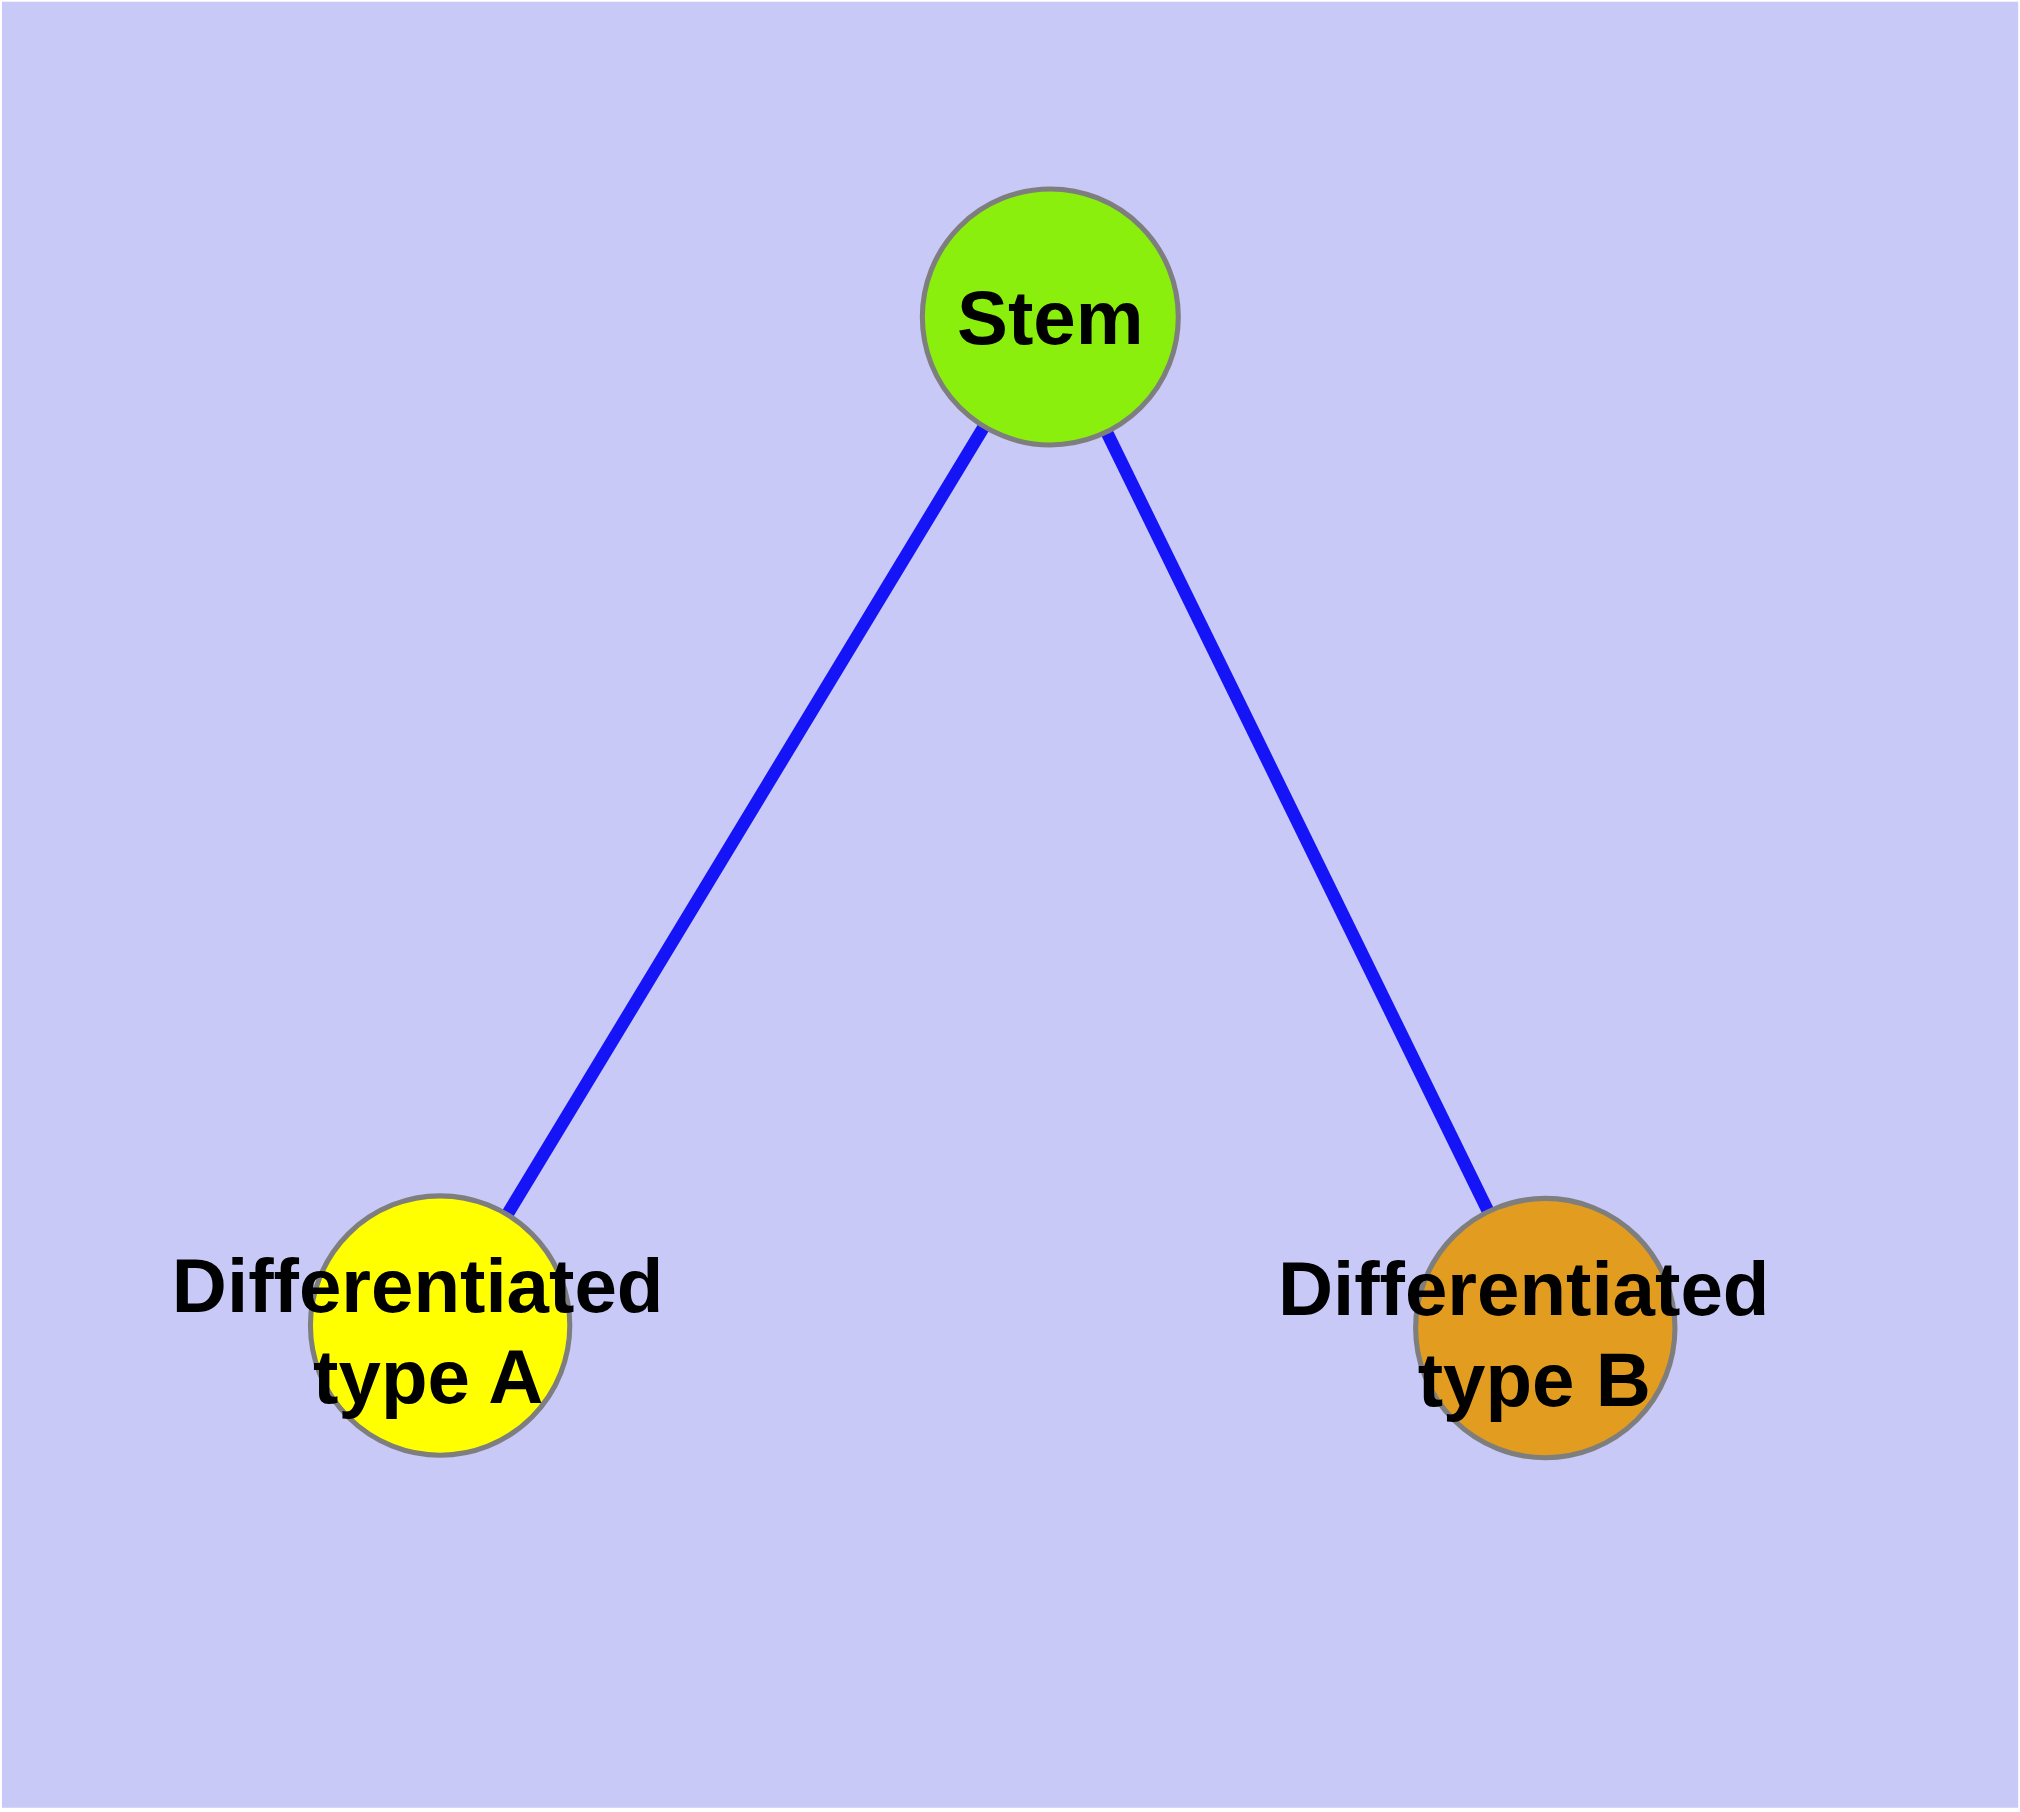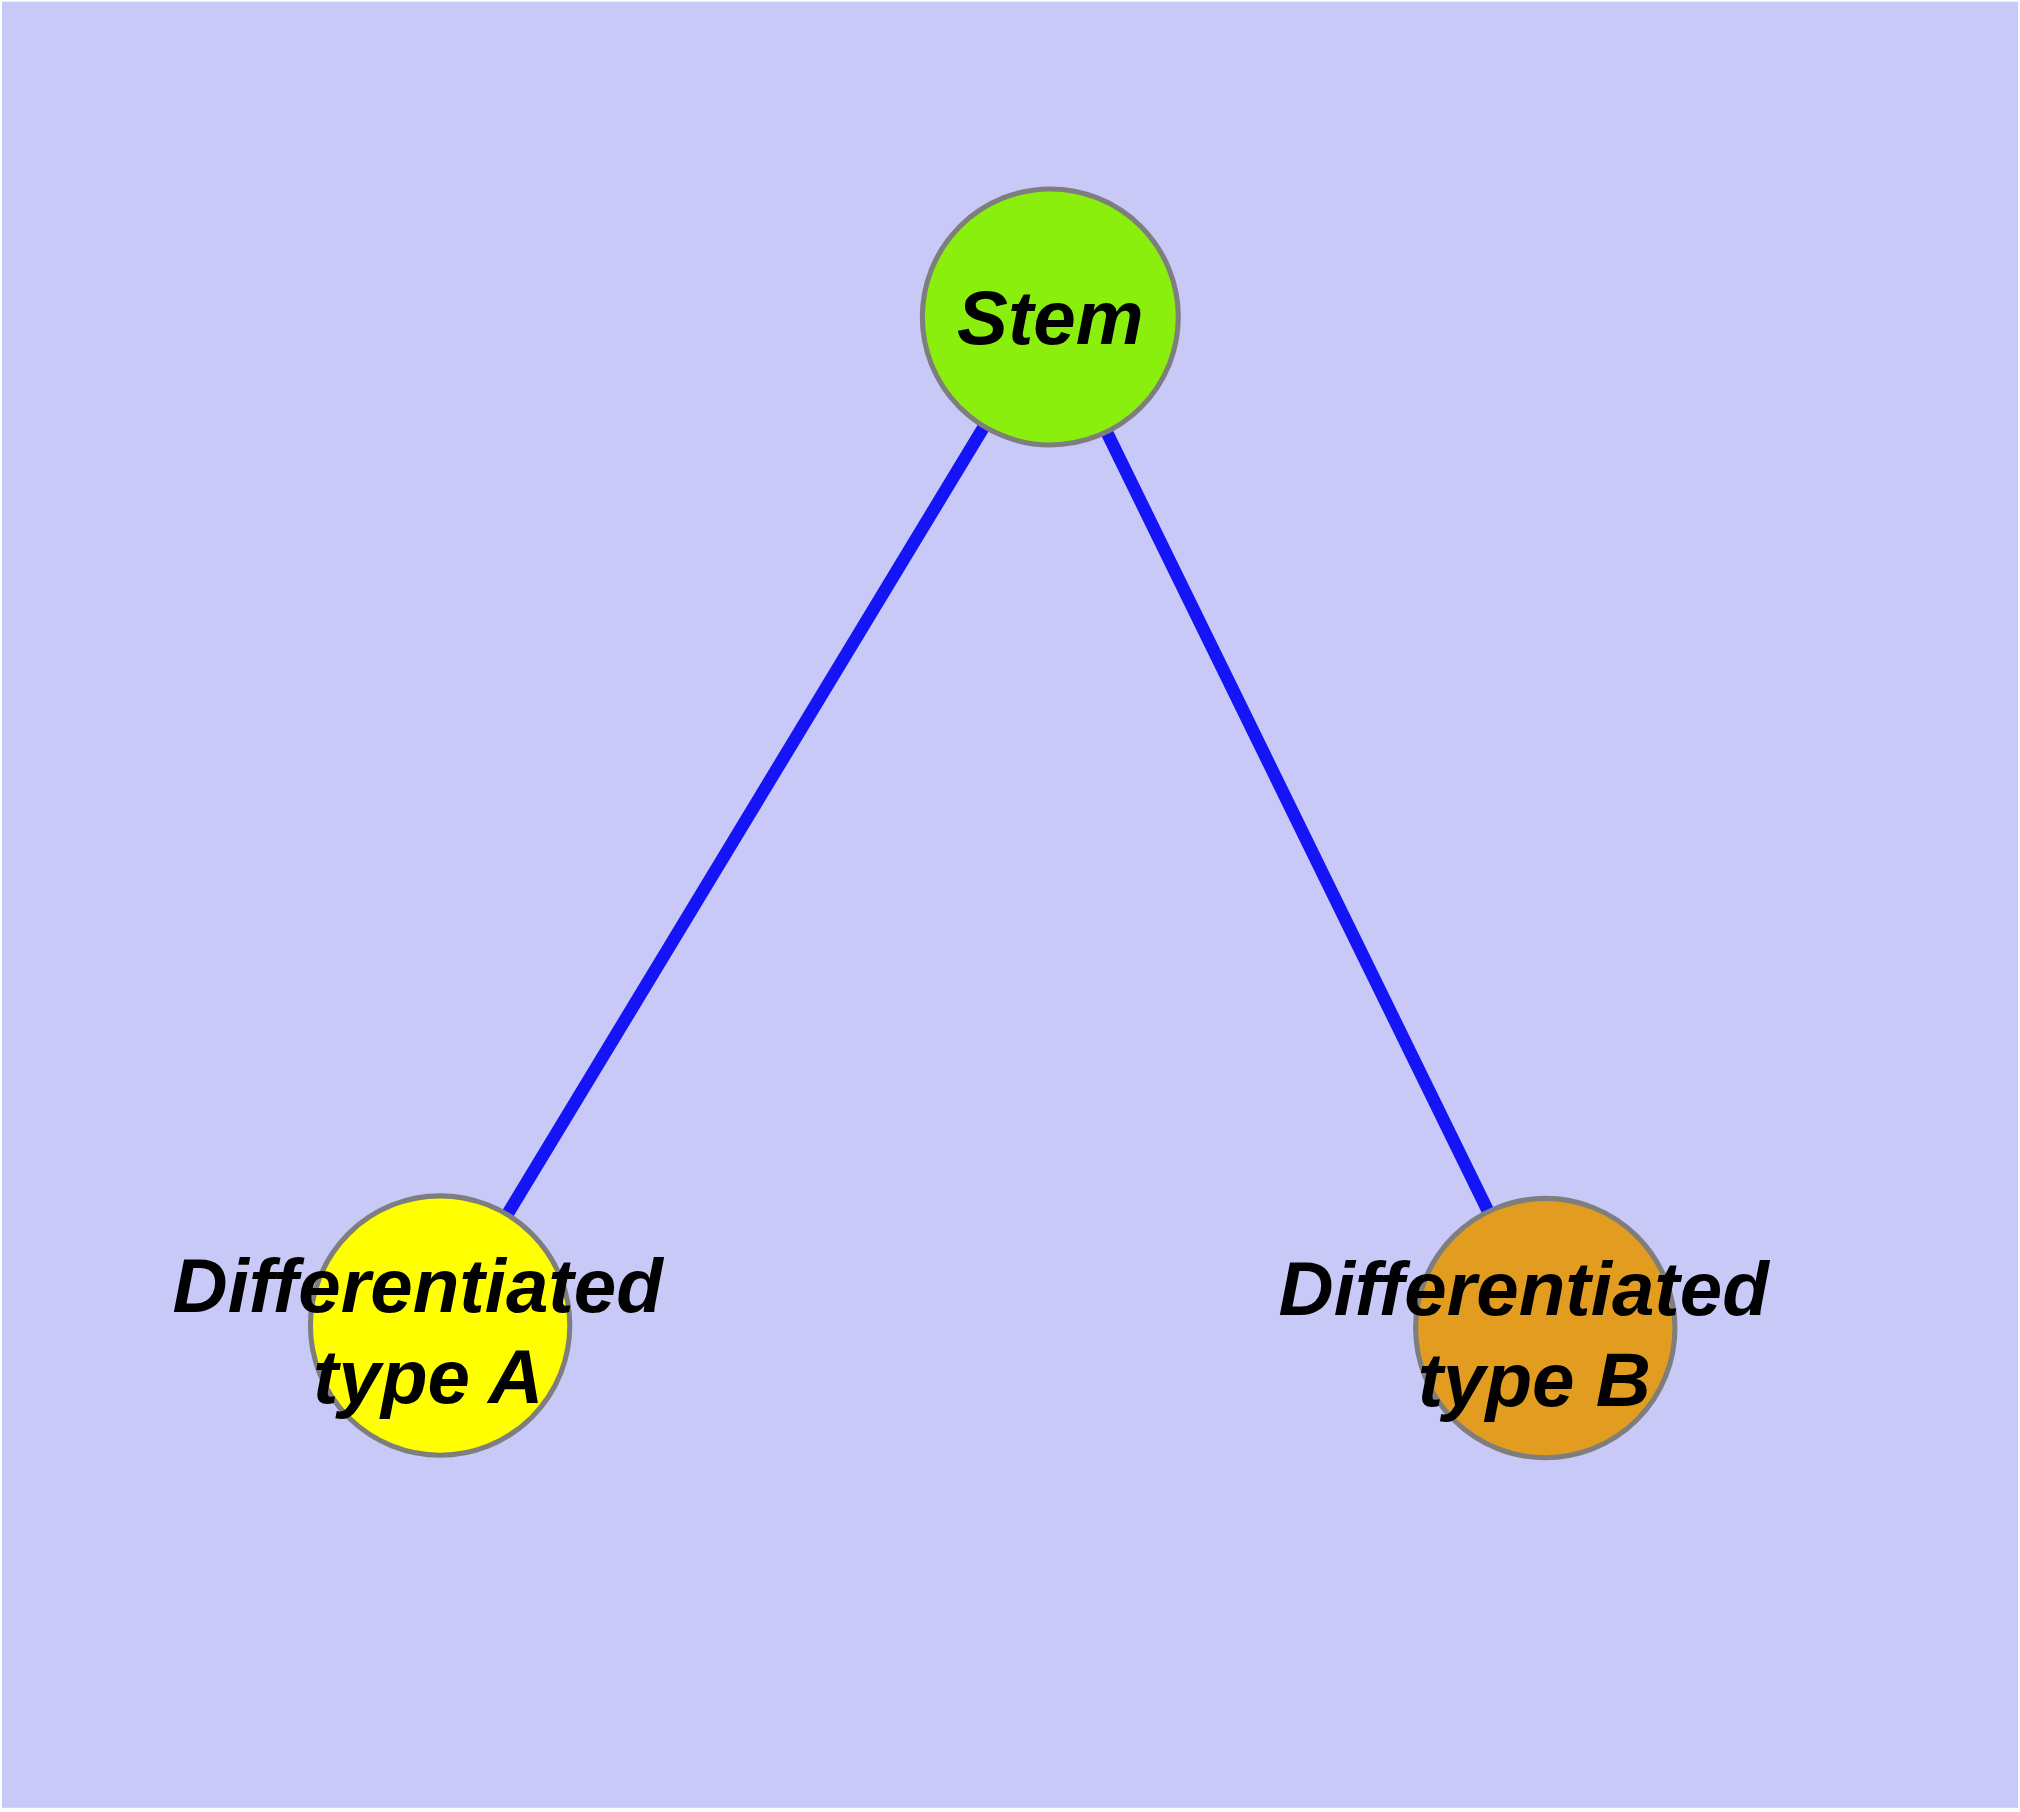--- a/index.html
+++ b/index.html
@@ -8,21 +8,20 @@
     background: #ffffff;
     width: 2021px;
     height: 1812px;
     overflow: hidden;
   }
   .stage {
     position: relative;
     width: 2021px;
     height: 1812px;
     background: #ffffff;
-    font-style: italic;
   }
   svg.graph {
     position: absolute;
     left: 0;
     top: 0;
     display: block;
   }
   .node-label {
     font-family: "Liberation Sans", "DejaVu Sans", sans-serif;
     font-weight: bold;

